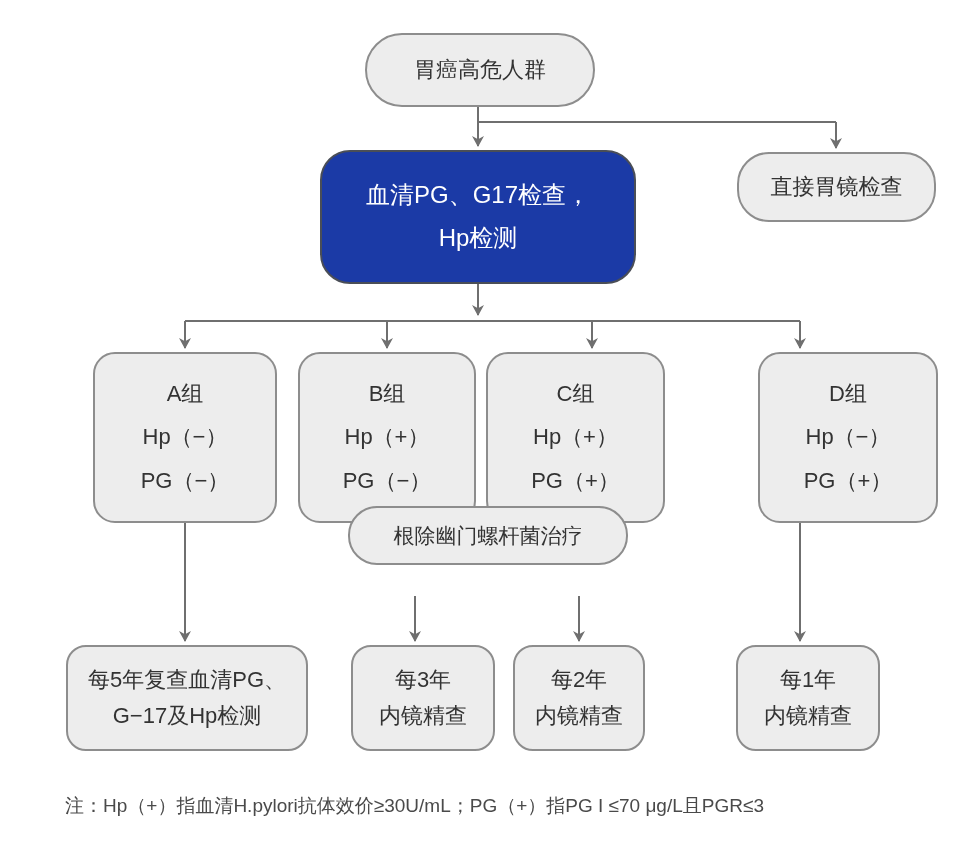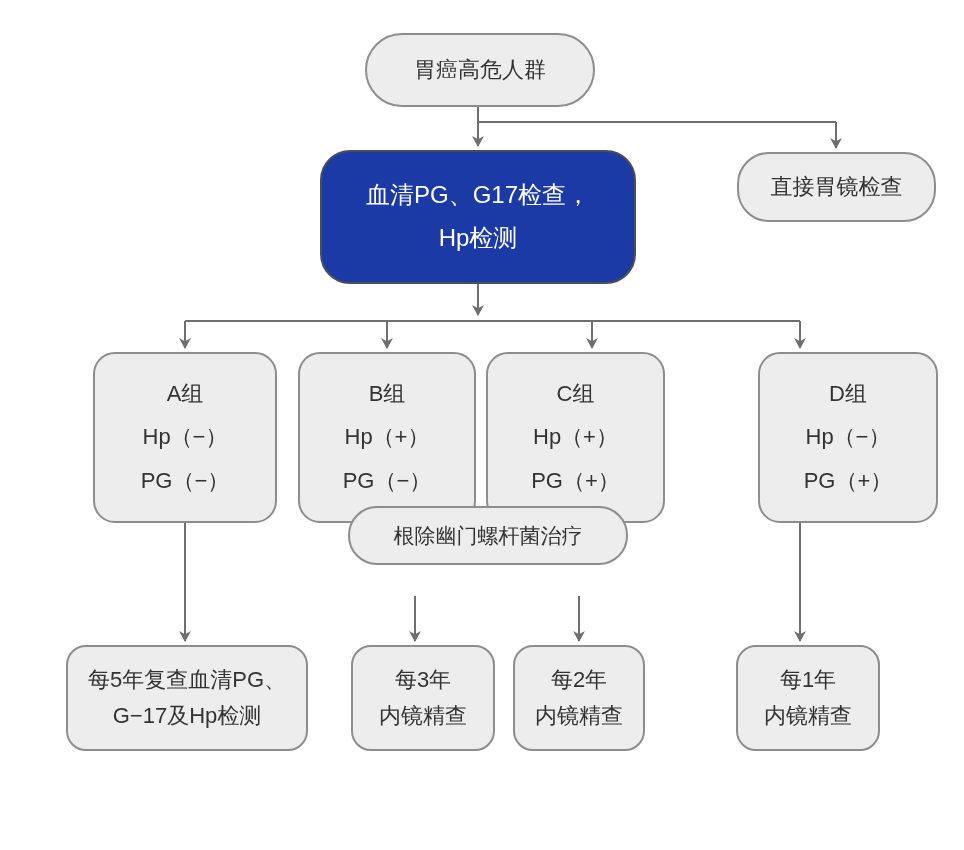--- a/index.html
+++ b/index.html
@@ -124,14 +124,15 @@
   <div class="node fu fc">
     <span>每2年</span>
     <span>内镜精查</span>
   </div>
 
   <div class="node fu fd">
     <span>每1年</span>
     <span>内镜精查</span>
   </div>
 
+  <div class="note">注：Hp（+）指血清H.pylori抗体效价≥30U/mL；PG（+）指PG I ≤70 μg/L且PGR≤3</div>
 
 </div>
 
 </body></html>

